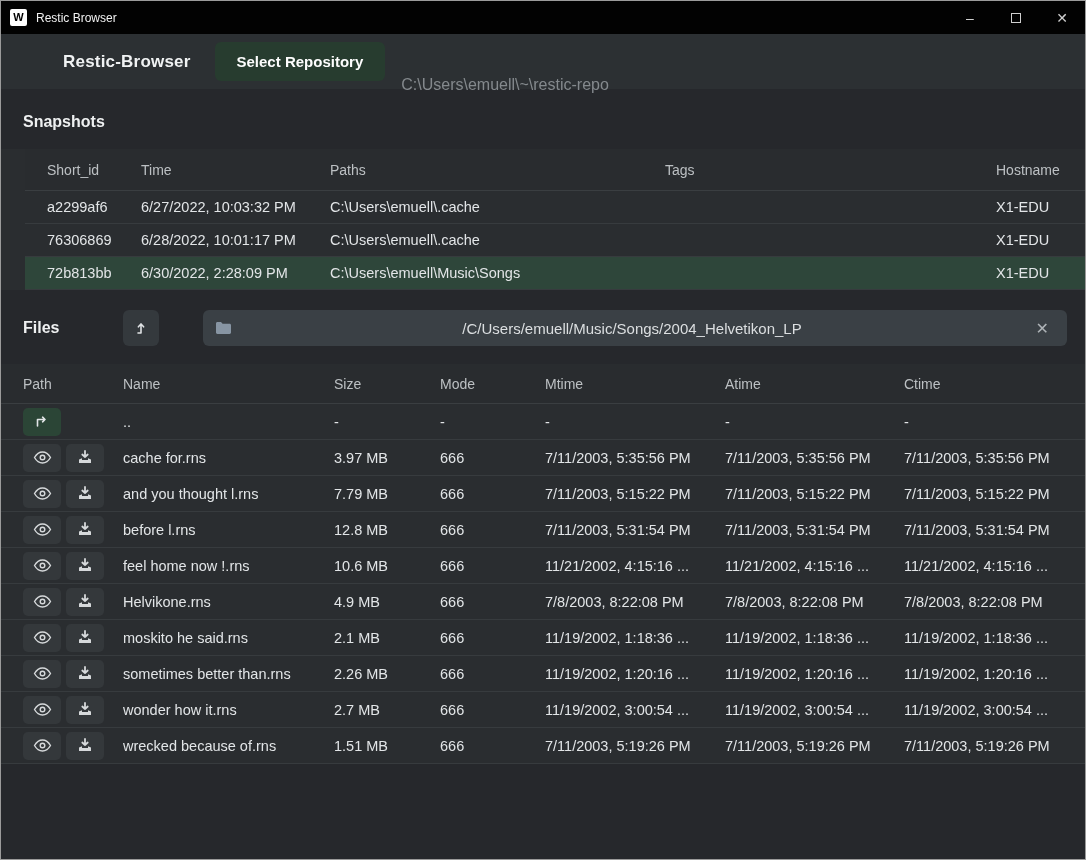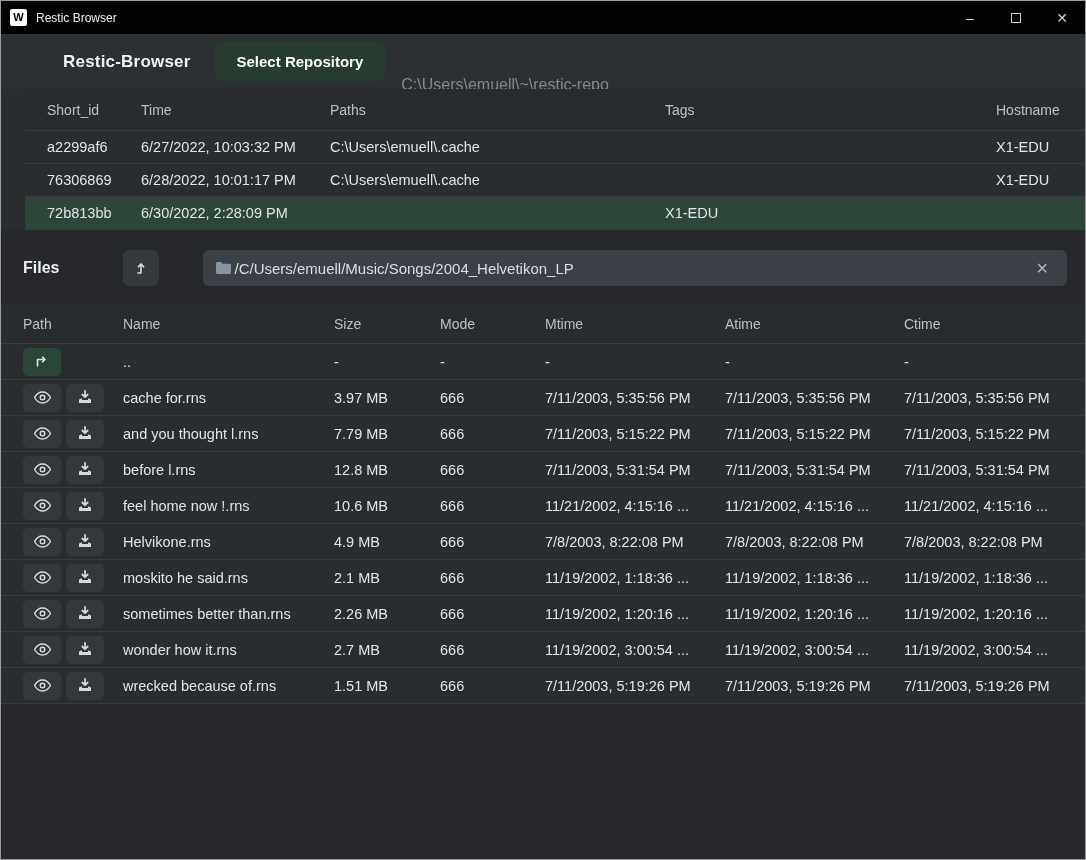--- a/index.html
+++ b/index.html
@@ -75,21 +75,21 @@
   .btn-updir {
     width:36px; height:36px; margin-left:26px;
     background:#34393d; border:none; border-radius:6px; cursor:pointer;
     display:flex; align-items:center; justify-content:center;
   }
   .breadcrumb {
     flex:1; height:36px; margin-left:6px; margin-right:18px;
     background:#3a4045; border-radius:6px;
     display:flex; align-items:center; padding:0 12px;
   }
-  .breadcrumb .crumb-text { font-size:15px; color:#dcdfe1; margin-left:2px; flex:1; }
+  .breadcrumb .crumb-text { font-size:15px; color:#dcdfe1; margin-left:2px; flex:1;text-align:center; }
   .crumb-close {
     background:none; border:none; color:#aeb3b7; font-size:16px; cursor:pointer;
     padding:2px 6px;
   }
 
   
   .file-table { background:#2a2d30; }
   .file-row {
     display:grid;
     grid-template-columns:100px 211px 106px 105px 180px 179px 1fr;
@@ -132,20 +132,21 @@
         <span>✕</span>
       </button>
   </div>
 
   <div class="header">
     <div class="app-name">Restic-Browser</div>
     <button class="btn-repo">Select Repository</button>
     <div class="repo-path">C:\Users\emuell\~\restic-repo</div>
   </div>
 
+  <div class="section-heading">Snapshots</div>
 
   <div class="snap-table">
     <div class="snap-row hdr">
       <div>Short_id</div>
       <div>Time</div>
       <div>Paths</div>
       <div>Tags</div>
       <div>Hostname</div>
     </div>
     <div class="snap-row">
@@ -158,20 +159,21 @@
     <div class="snap-row">
       <div>76306869</div>
       <div>6/28/2022, 10:01:17 PM</div>
       <div>C:\Users\emuell\.cache</div>
       <div></div>
       <div>X1-EDU</div>
     </div>
     <div class="snap-row selected">
       <div>72b813bb</div>
       <div>6/30/2022, 2:28:09 PM</div>
+      <div>C:\Users\emuell\Music\Songs</div>
       <div></div>
       <div>X1-EDU</div>
     </div>
   </div>
 
   <div class="files-bar">
     <div class="files-heading">Files</div>
     <button class="btn-updir">
       <svg width="16" height="16" viewBox="0 0 16 16">
         <path d="M8 13 V4 M8 4 L5.4 6.8 M8 4 L10.6 6.8 M5 13 H8" stroke="#dfe2e4" stroke-width="1.6" fill="none" stroke-linecap="round" stroke-linejoin="round"></path>

